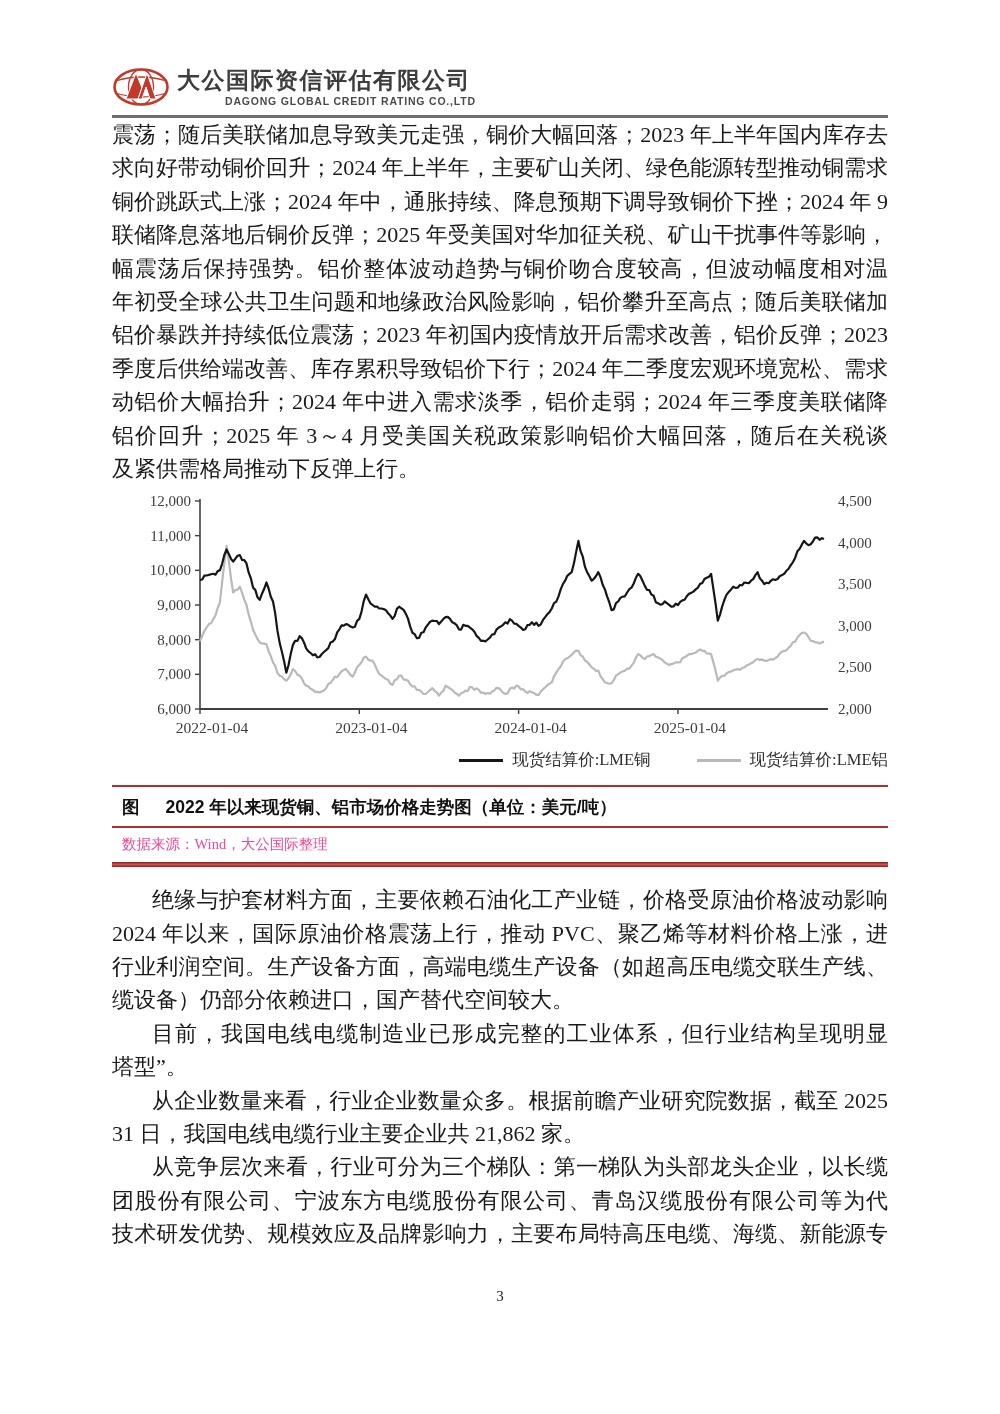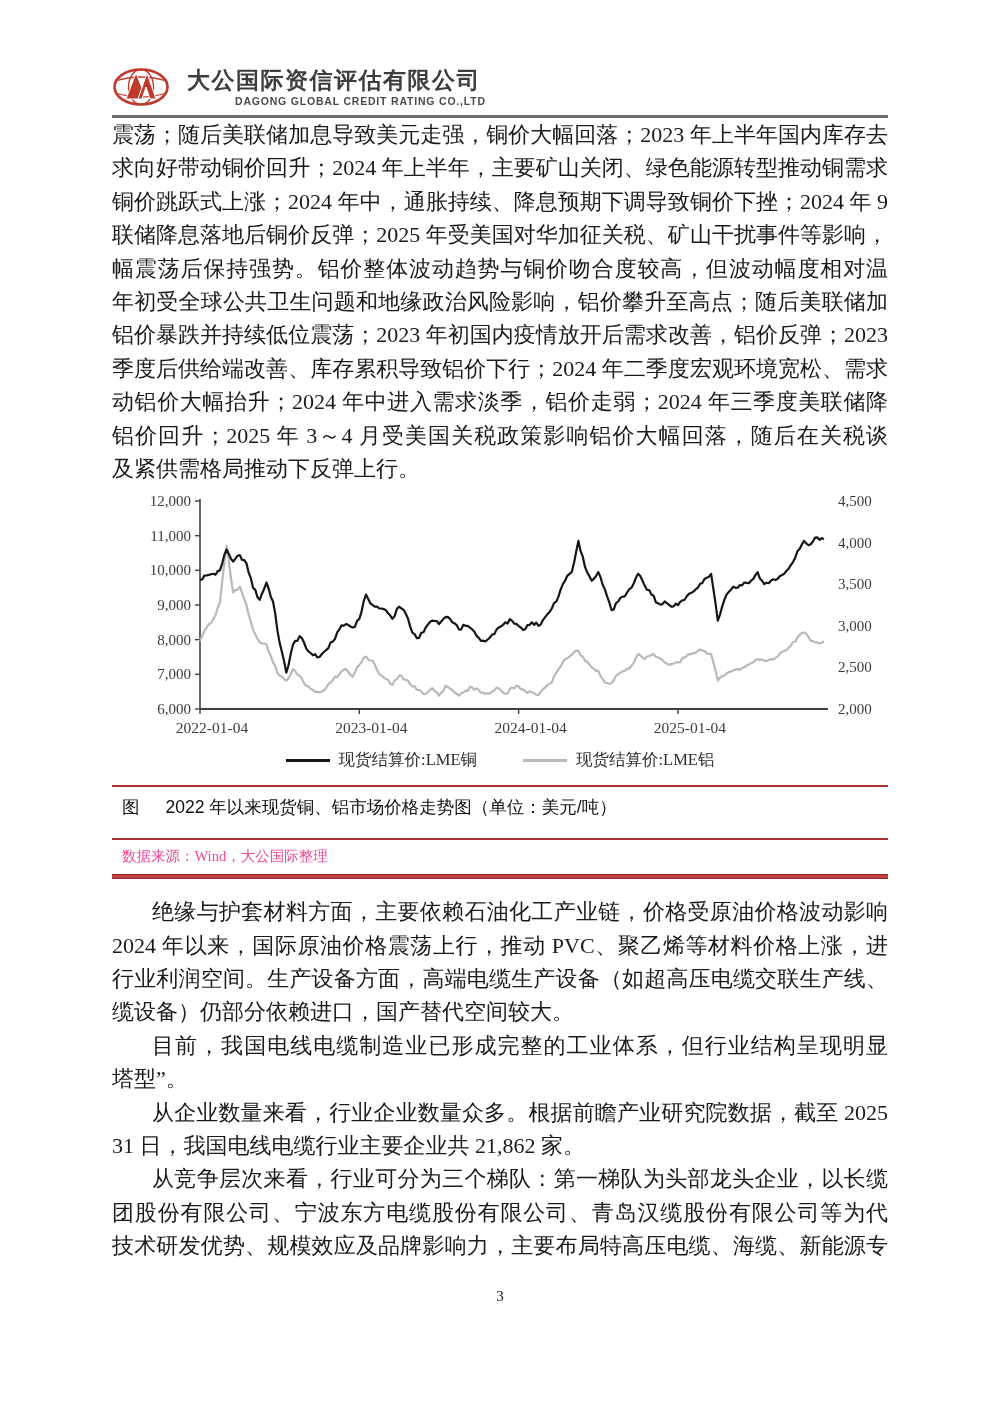--- a/index.html
+++ b/index.html
@@ -3,21 +3,21 @@
 <meta charset="utf-8">
 <style>
   html,body{margin:0;padding:0;background:#e8e8e8;}
   .page{
     width:1000px;height:1414px;margin:0 auto;background:#ffffff;
     font-family:"Liberation Serif","DejaVu Serif",serif;color:#1a1a1a;
     position:relative;box-sizing:border-box;padding:62px 112px 0 112px;
     overflow:hidden;
   }
   
-  .logo-row{display:flex;align-items:center;gap:17px;height:50px;}
+  .logo-row{display:flex;align-items:center;gap:7px;height:50px;}
   .logo-mark svg{display:block;}
   .logo-text{display:flex;flex-direction:column;justify-content:center;}
   .logo-cn{font-size:23px;font-weight:bold;color:#3d3d3d;letter-spacing:1.5px;
     font-family:"Liberation Sans","DejaVu Sans",sans-serif;line-height:26px;}
   .logo-en{font-size:10.5px;font-weight:bold;color:#4a4a4a;letter-spacing:0.8px;
     font-family:"Liberation Sans","DejaVu Sans",sans-serif;margin-top:2px;padding-left:48px;}
   .header-rule{height:3px;background:#6e6e6e;margin-top:3px;}
   
   .para{font-size:22px;margin-top:13px;}
   .line{line-height:33.4px;height:33.4px;text-align:justify;text-align-last:justify;
@@ -25,28 +25,28 @@
   .line.last{text-align-last:left;}
   .line.first-indent{text-indent:40px;}
   .heading{font-size:19.5px;font-weight:bold;line-height:33.4px;text-indent:40px;
     font-family:"Liberation Sans","DejaVu Sans",sans-serif;color:#111;}
   .body-block{margin-top:0;}
   .body-block.gap{margin-top:16px;}
   
   figure{margin:4px 0 0 0;padding:0;}
   #chart svg{display:block;}
   svg text{font-family:"Liberation Serif","DejaVu Serif",serif;fill:#3c3c3c;}
-  .legend{display:flex;justify-content:center;gap:46px;margin-top:8px;
+  .legend{display:flex;justify-content:flex-end;gap:46px;margin-top:8px;
     font-size:16.5px;color:#2f2f2f;align-items:center;height:22px;}
   .legend-item{display:flex;align-items:center;gap:9px;}
   .swatch{display:inline-block;width:44px;height:3px;}
   
   .caption-block{margin-top:14px;border-top:2px solid #a83232;}
-  .caption{font-family:"Liberation Sans","DejaVu Sans",sans-serif;font-weight:normal;
-    font-size:17.5px;color:#111;padding:8px 4px 19px 10px;border-bottom:2px solid #a83232;}
+  .caption{font-family:"Liberation Sans","DejaVu Sans",sans-serif;font-weight:bold;
+    font-size:17.5px;color:#111;padding:8px 4px 7px 10px;border-bottom:2px solid #a83232;}
   .caption .cap-label{margin-right:26px;}
   .source{font-size:14.5px;color:#ec4899;padding:7px 4px 8px 10px;}
   .caption-bottom{height:5px;background:linear-gradient(to bottom,#8f1d1d 0%,#d05050 50%,#8f1d1d 100%);}
   
   .page-num{position:absolute;top:1288px;left:0;width:100%;text-align:center;
     font-size:15px;color:#222;}
 </style>
 </head>
 <body>
 

